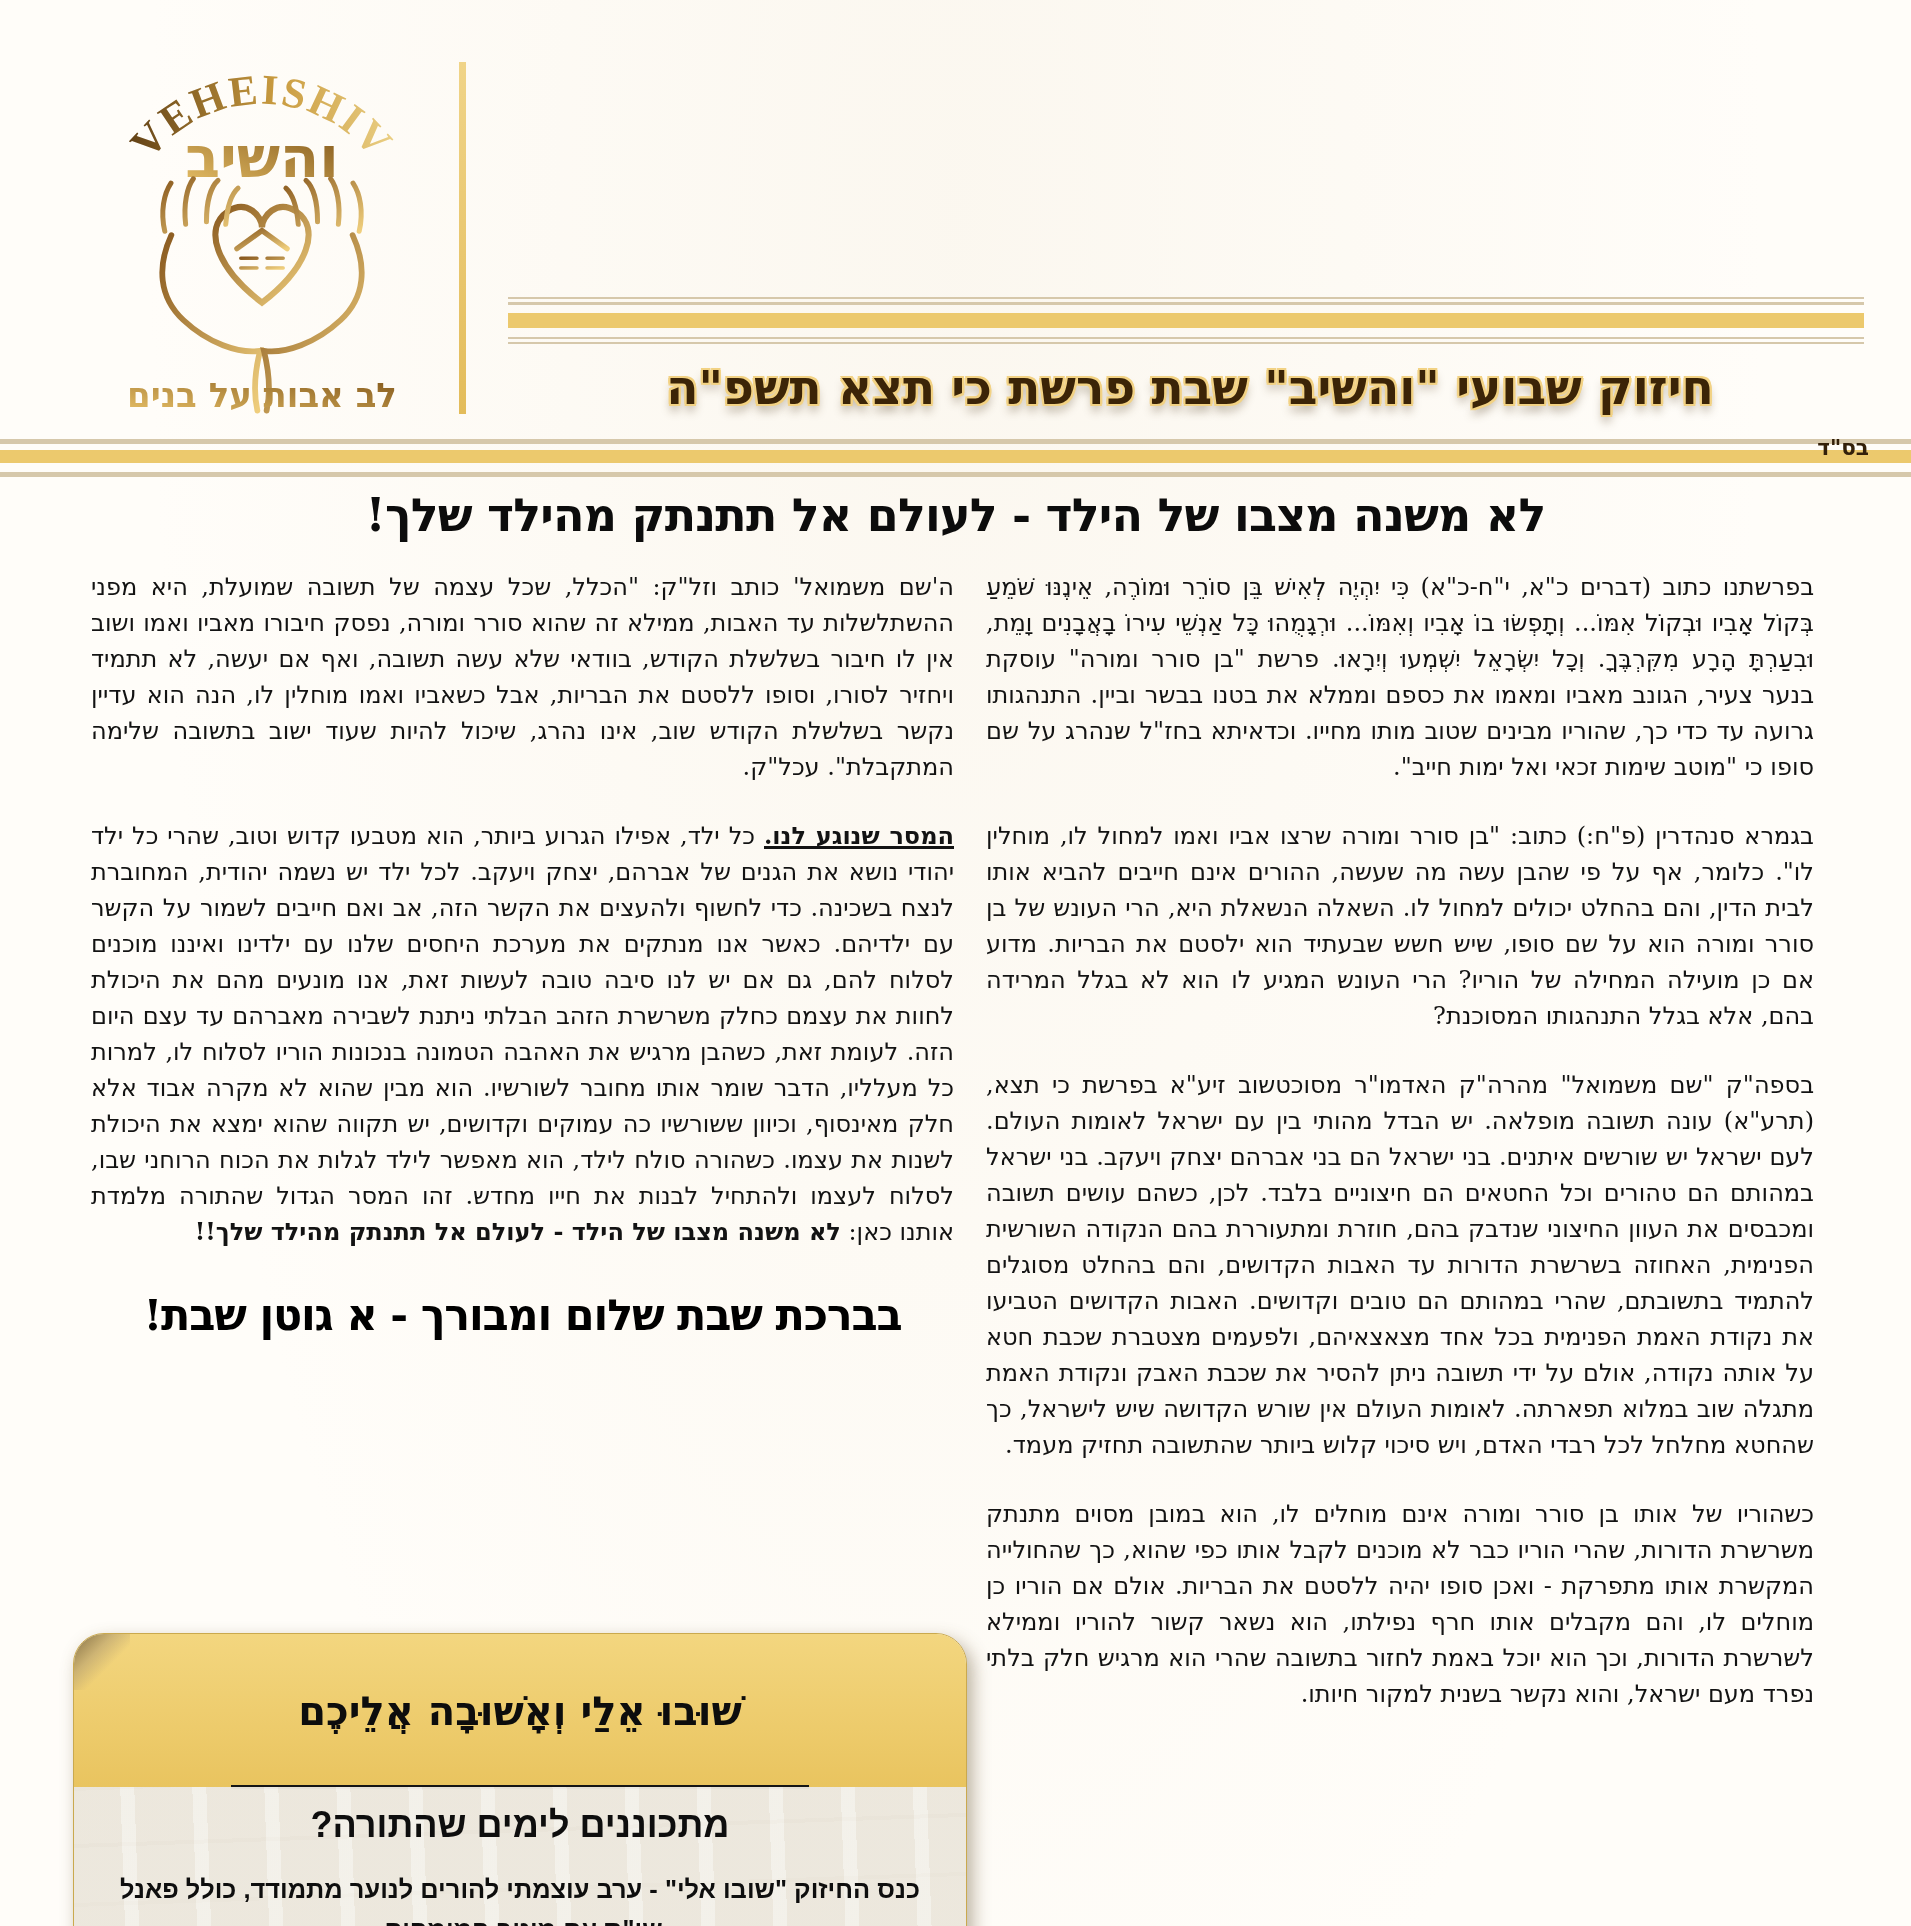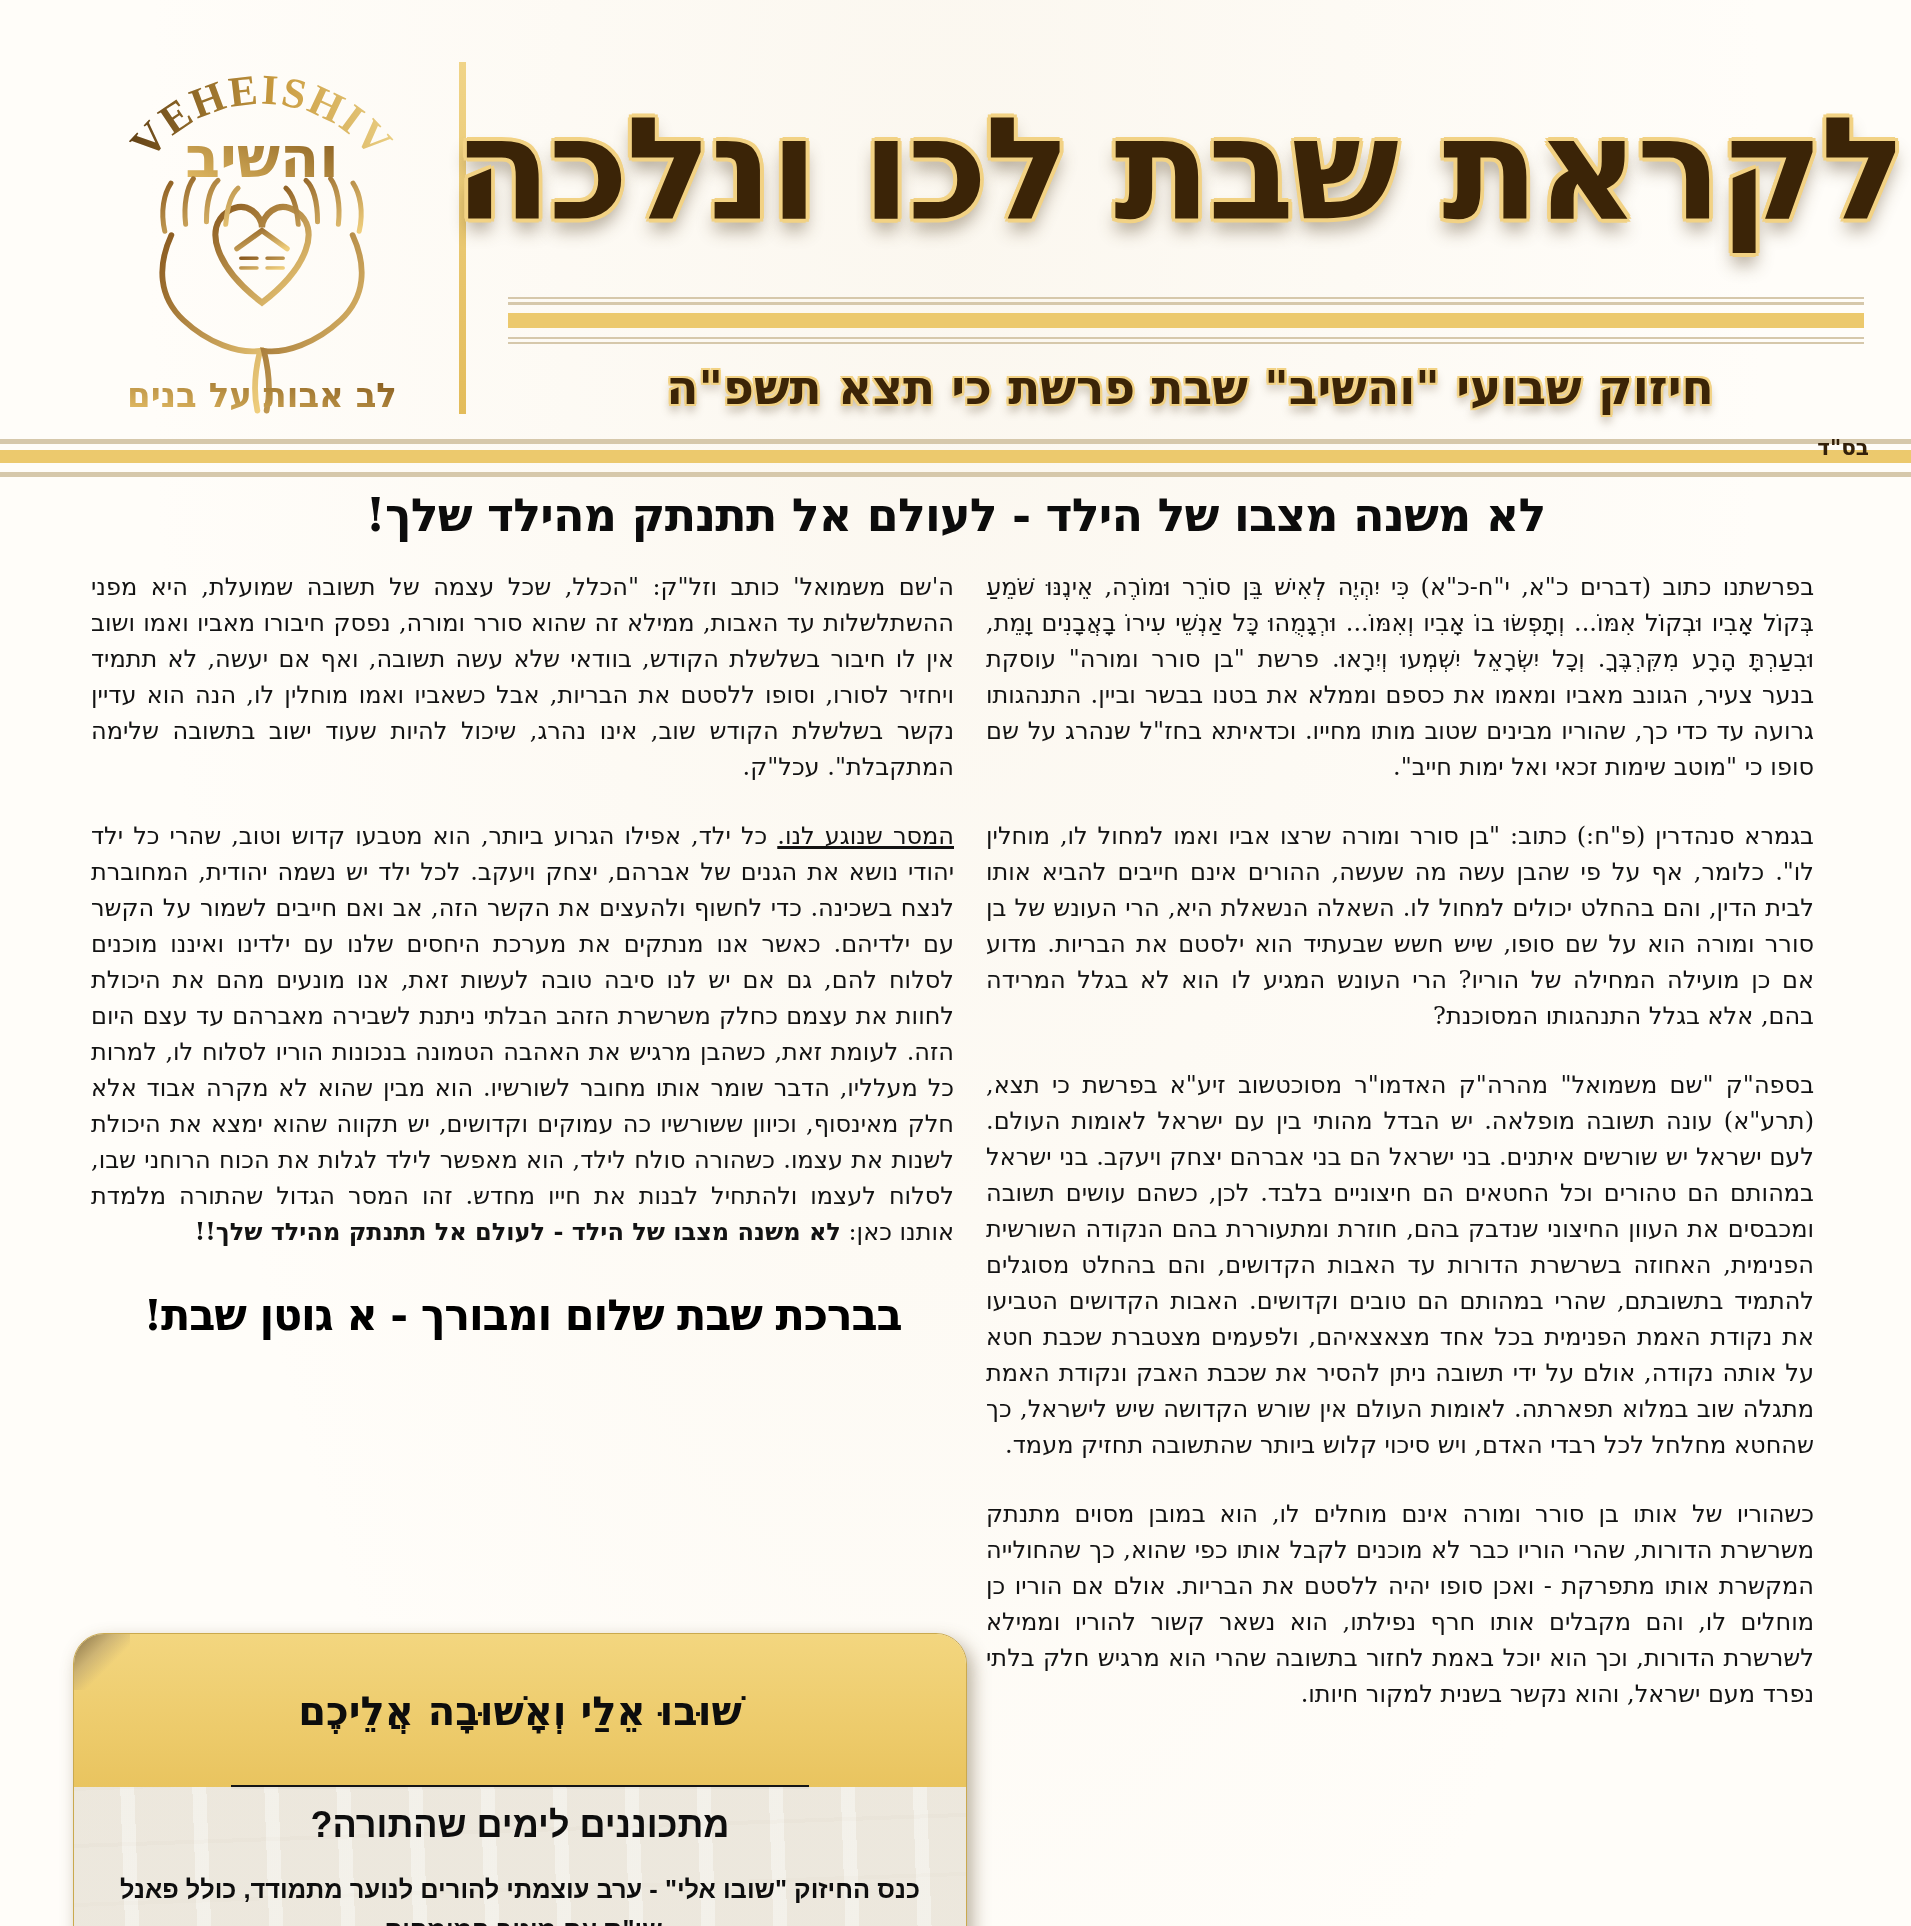--- a/index.html
+++ b/index.html
@@ -36,21 +36,21 @@
   .bsd { position:absolute; right:42px; top:435px; font-weight:bold; font-size:21.6px; color:#33200a; }
 
   
   .headline { position:absolute; left:108px; top:488px; width:1695px; text-align:center;
       font-weight:bold; font-size:46px; letter-spacing:-0.8px; color:#0c0c0c; white-space:nowrap; }
   .col { position:absolute; top:569px; text-align:justify; color:#131313;
          font-size:24px; line-height:1.5; }
   .col p { margin:0 0 33px; }
   #col-right { left:986px; width:828px; }
   #col-left  { left:91px;  width:863px; }
-  .lead-underline { font-weight:normal; text-decoration:underline; text-decoration-thickness:2.7px; }
+  .lead-underline { font-weight:bold; text-decoration:underline; text-decoration-thickness:2.7px; }
   .bold-tail { font-weight:bold; }
   .blessing { text-align:center; font-weight:bold; font-size:43px; letter-spacing:-1.2px;
               margin-top:19px; color:#000; white-space:nowrap; }
 
   
   .event-box { position:absolute; left:73px; top:1633px; width:894px; height:494px;
       border:1.5px solid #caa94e; border-radius:31px; overflow:hidden; background:#f4f2ec;
       box-shadow:5.4px 7.7px 17.3px rgba(100,80,45,.42); }
   .event-head { position:relative; height:153px; background:linear-gradient(#f3d67f,#e9c45f);
       display:flex; align-items:center; justify-content:center; }
@@ -112,21 +112,20 @@
         <path d="M198 470 C 186 418 196 372 214 345 M252 452 C 246 398 256 356 272 334 M306 445 C 306 392 318 354 336 338 M356 452 C 360 404 372 372 388 358" stroke-width="13"></path>
         <path d="M685 480 C 722 560 718 640 654 700 C 590 760 510 788 455 780 C 470 840 472 890 462 935" stroke-width="15"></path>
         <path d="M702 470 C 714 418 704 372 686 345 M648 452 C 654 398 644 356 628 334 M594 445 C 594 392 582 354 564 338 M544 452 C 540 404 528 372 512 358" stroke-width="13"></path>
       </g>
       <text x="450" y="925" font-size="88" font-weight="bold" text-anchor="middle" fill="url(#lgB)">לב אבות על בנים</text>
     </svg>
   </div>
 
   <div class="vbar"></div>
 
-  <div class="main-title">לקראת שבת לכו ונלכה</div>
 
   <div class="bandA">
     <div class="t1"></div>
       <div class="t2"></div>
       <div class="g"></div>
       <div class="t3"></div>
       <div class="t4"></div>
   </div>
 
   <div class="subtitle">חיזוק שבועי "והשיב" שבת פרשת כי תצא תשפ"ה</div>

